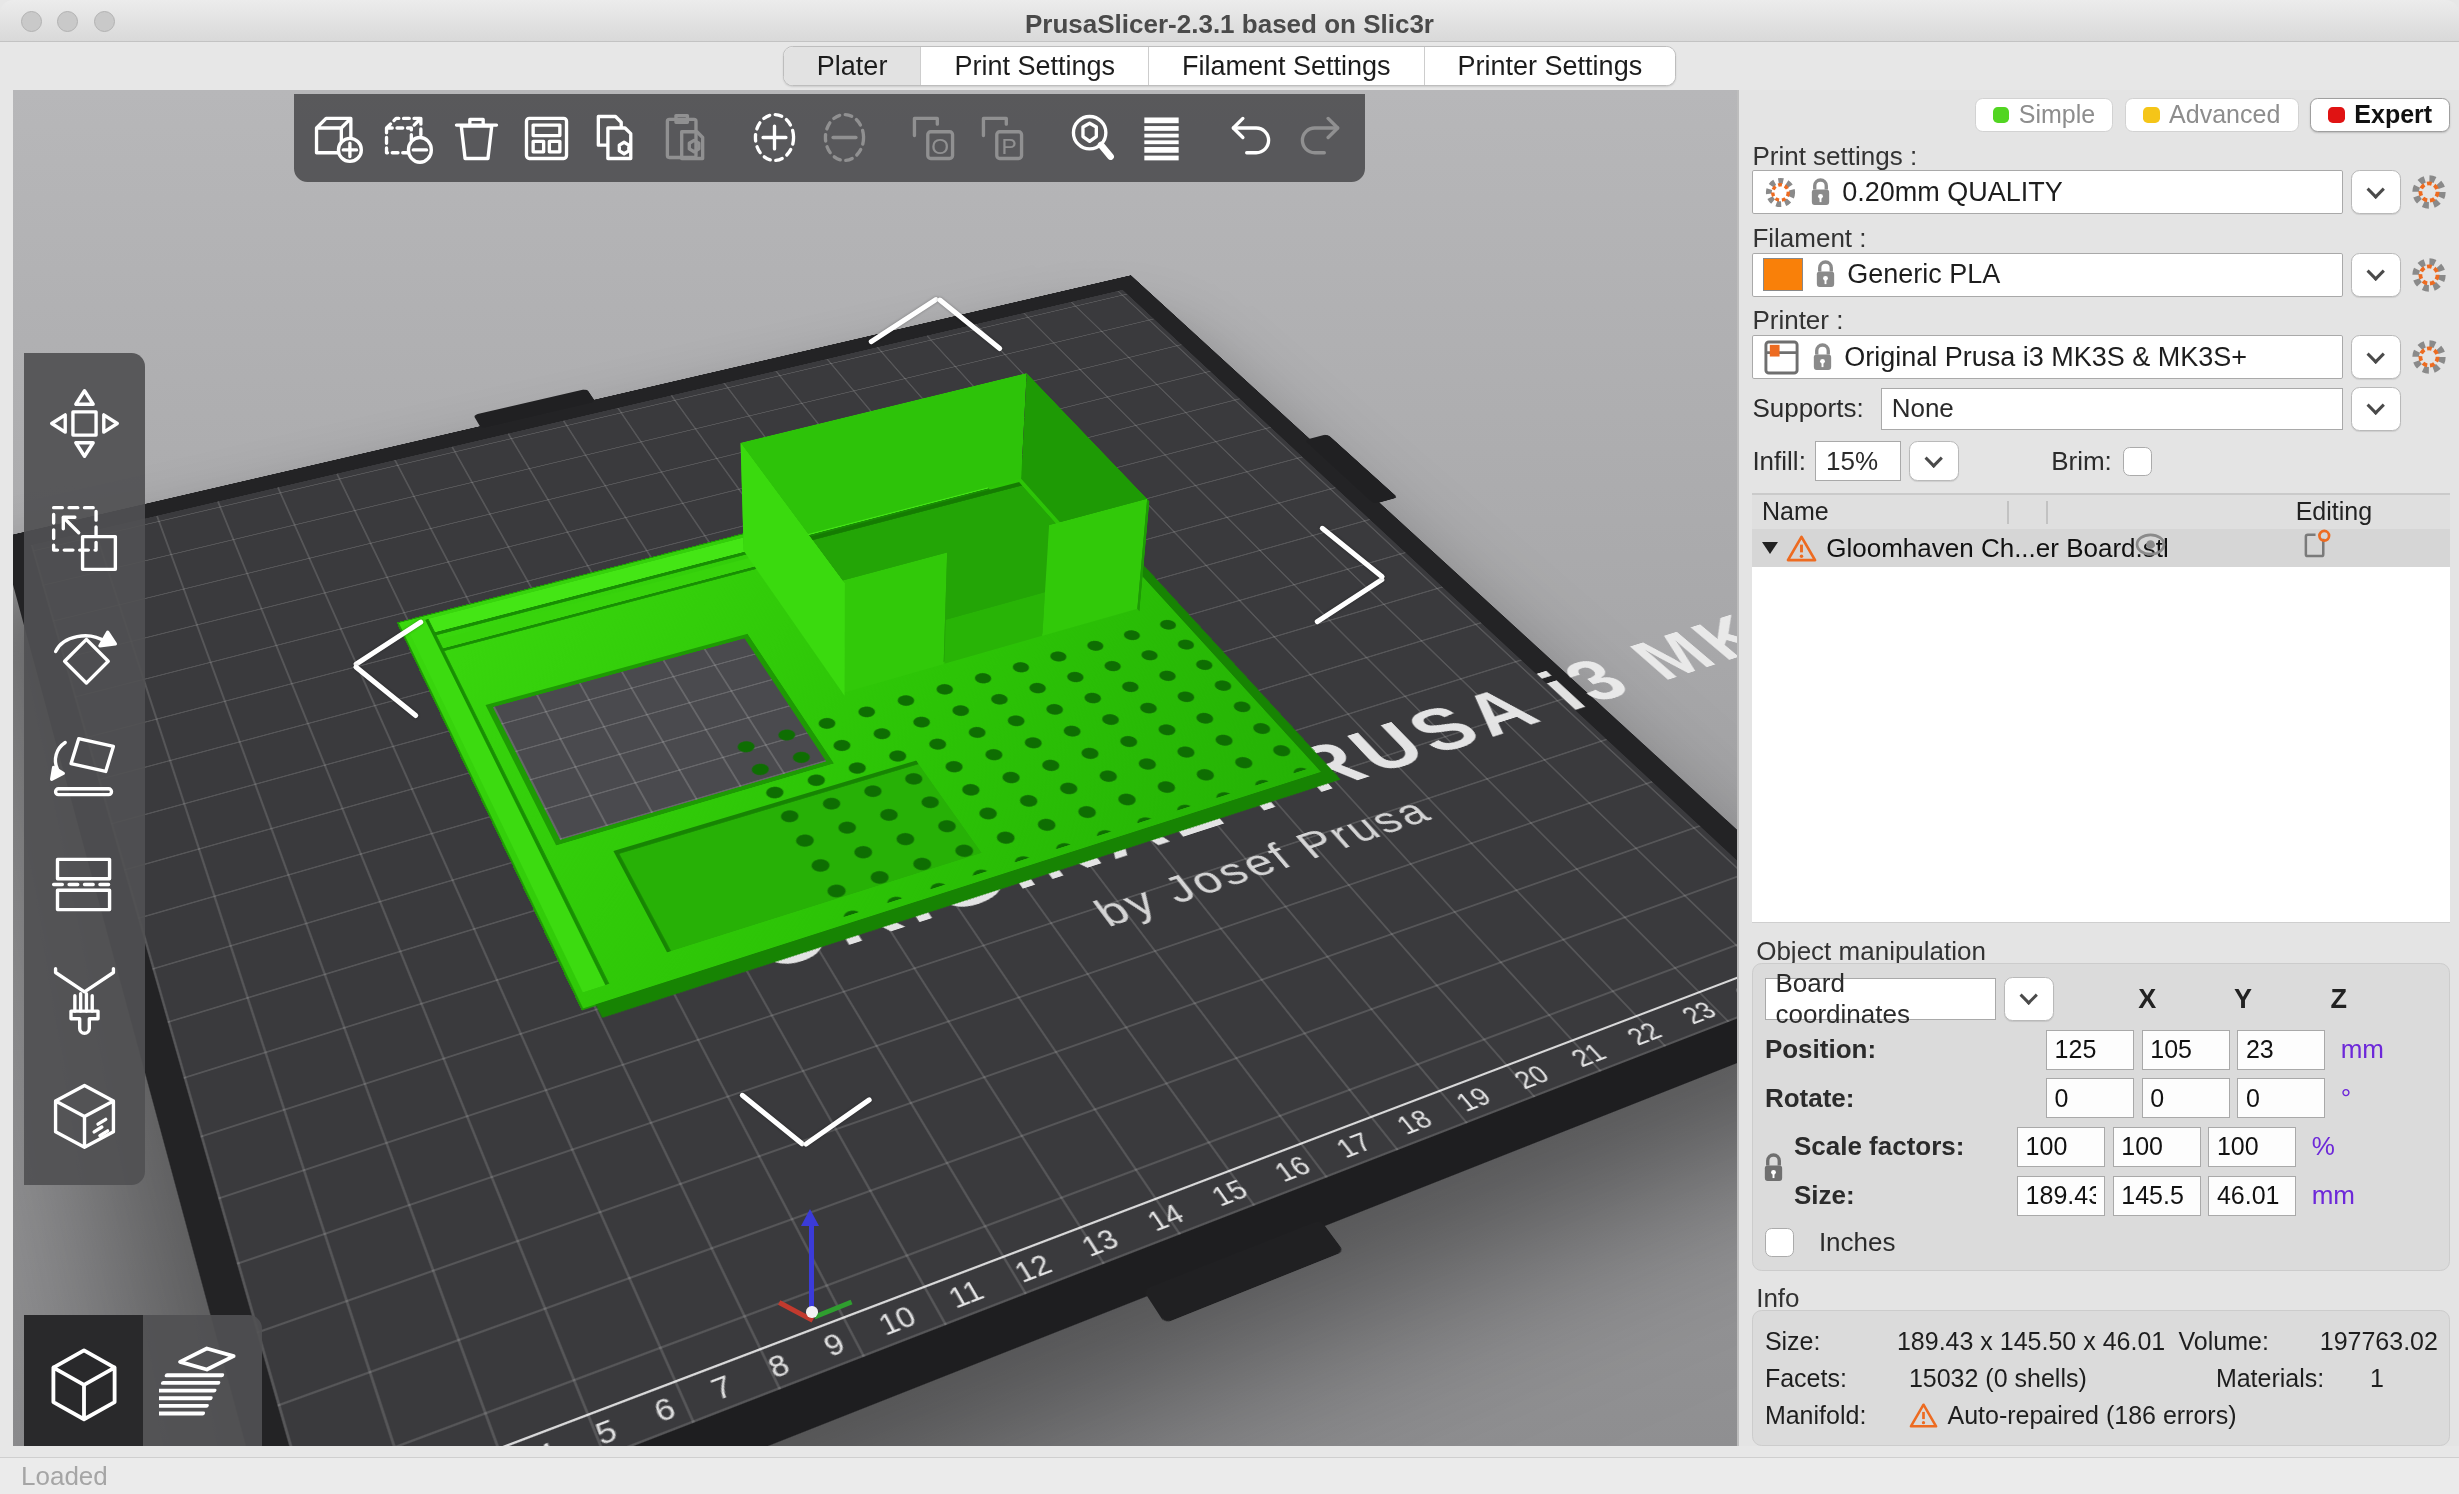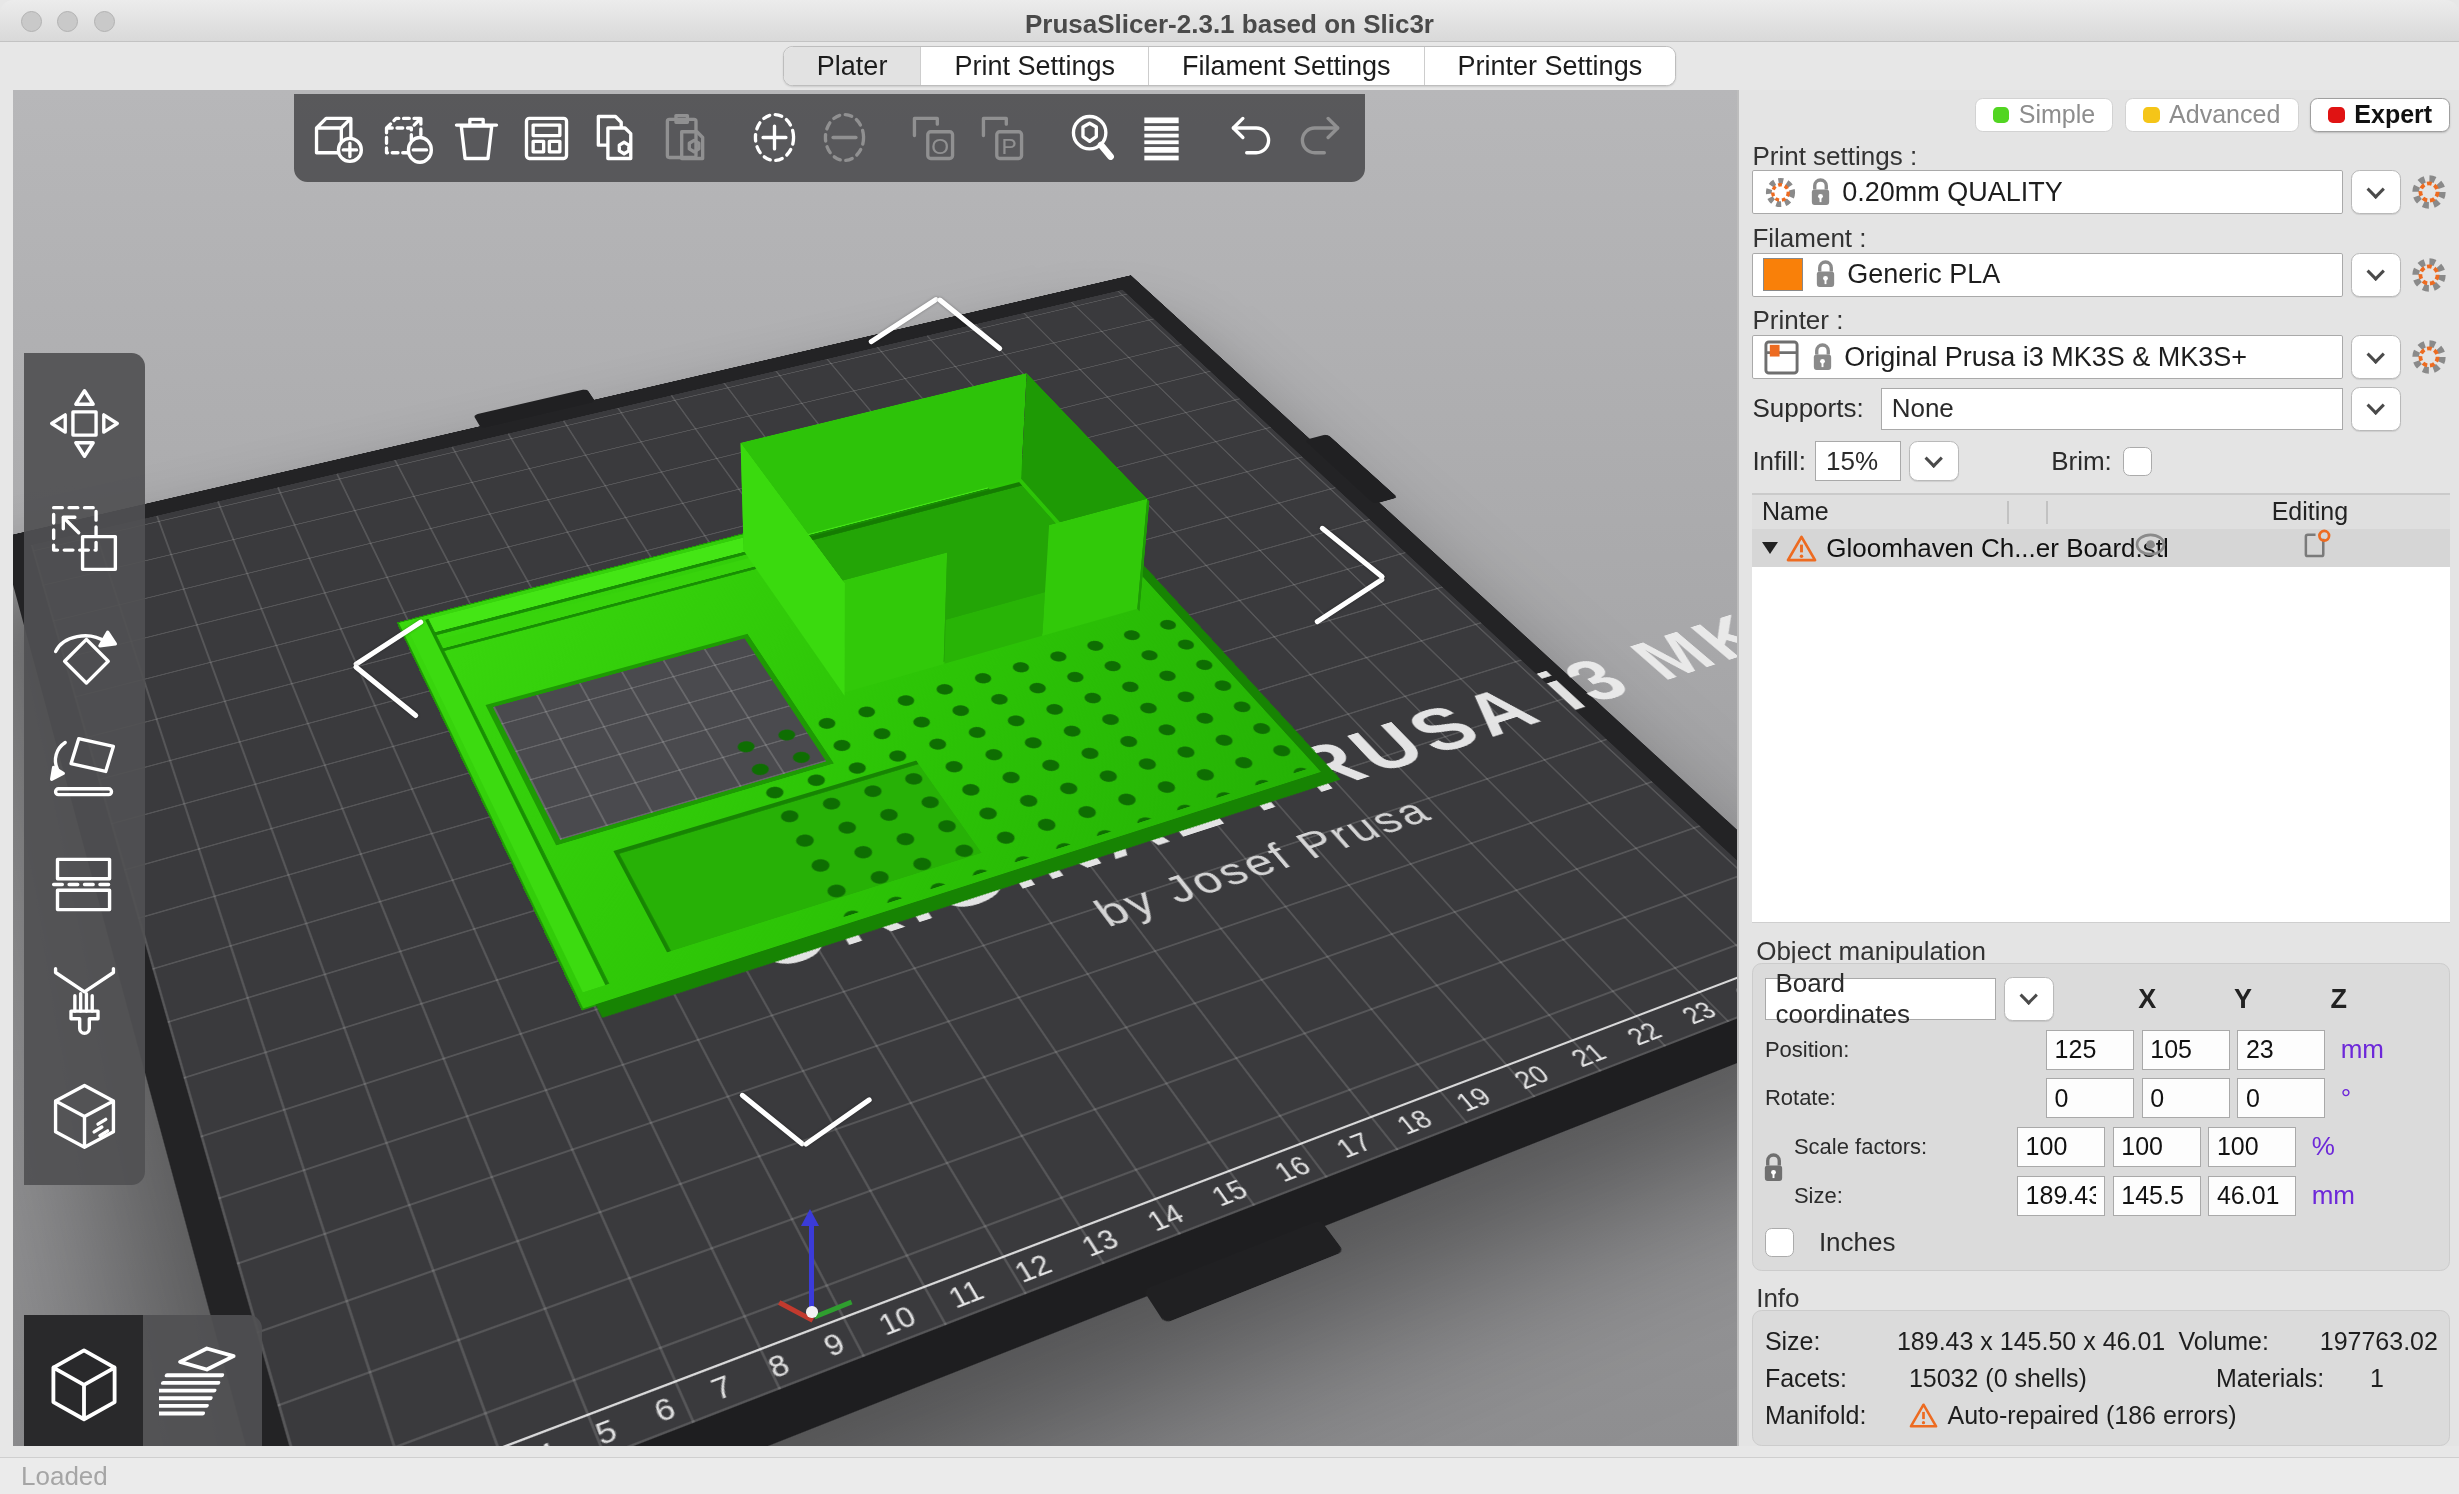--- a/index.html
+++ b/index.html
@@ -153,38 +153,38 @@
   .infillrow .chevbtn { height:40px; margin-left:7.7px; }
   .brimlabel { font-size:26px; margin-left:92px; margin-right:11.5px; }
   .checkbox { width:29px; height:29px; background:#fff; border:1px solid #ababab; border-radius:6.7px; }
 
   .hdiv { margin-top:11.5px; height:1.9px; background:#cacaca; }
   .listhdr { height:35px; background:#dfdfdf; display:flex; align-items:center; font-size:25px; color:#222;
     position:relative; }
   .listhdr .nh { margin-left:9.6px; }
   .listhdr .tick { position:absolute; top:5.8px; width:1.9px; height:23px; background:#c2c2c2; }
   .t1 { left:255px; } .t2 { left:294px; }
-  .listhdr .eh { position:absolute; left:452px; width:211px; text-align:center; }
+  .listhdr .eh { position:absolute; left:476px; width:211px; text-align:center; }
   .objlist { height:403px; background:#fff; border-bottom:1px solid #cfcfcf; overflow:hidden; }
   .objrow { height:38px; background:#d6d6d6; display:flex; align-items:center; position:relative; font-size:26px; }
   .tri { width:0; height:0; border-left:8.6px solid transparent; border-right:8.6px solid transparent;
     border-top:12.5px solid #222; margin:0 7.7px 0 9.6px; }
   .objname { color:#111; white-space:nowrap; }
   .eyewrap { position:absolute; left:382px; }
   .editwrap { position:absolute; left:550px; }
 
   .secttitle { font-size:26px; color:#333; margin-top:12.5px; height:27px; padding-left:3.8px; }
   .manip { background:#dbdbdb; border:1px solid #cccccc; border-radius:9.6px; padding:9.6px 11.5px 11.5px; }
   .coordrow { display:flex; align-items:center; gap:7.7px; height:44px; margin-top:3.8px; }
   .coordsel { width:231px; height:42px; background:#fff; border:1px solid #a9a9a9; display:flex;
     align-items:center; padding:0 9.6px; font-size:26px; }
   .axhdr { font-size:27px; font-weight:bold; color:#222; width:88px; text-align:center; }
   .axhdr.first { margin-left:42px; }
   .mrow { display:flex; align-items:center; margin-top:8.6px; height:40px; position:relative; }
-  .mlabel { font-size:22px; width:252px; padding-left:29px; }
+  .mlabel { font-size:26px; width:252px; padding-left:29px;font-weight:bold; }
   .mlabel.noind { padding-left:0; width:281px; }
   .ninput { width:88px; height:40px; background:#fdfdfd; border:1px solid #a9a9a9; font-size:25px;
     padding:0 7.7px; font-family:"Liberation Sans",sans-serif; color:#111; margin-right:7.7px; }
   .unit { font-size:26px; margin-left:7.7px; color:#6d28d9; }
   .locksc { position:absolute; left:-3.8px; top:23px; }
   .inchesrow { display:flex; align-items:center; gap:25px; margin-top:11.5px; height:31px; font-size:26px; }
 
   .info { background:#dbdbdb; border:1px solid #cccccc; border-radius:9.6px; padding:11.5px 11.5px; }
   .irow { display:flex; align-items:center; height:37px; font-size:25px; color:#1e1e1e; }
   .il1 { width:144px; } .iv1 { width:307px; } .il2 { width:154px; } .iv2 { flex:1; }

